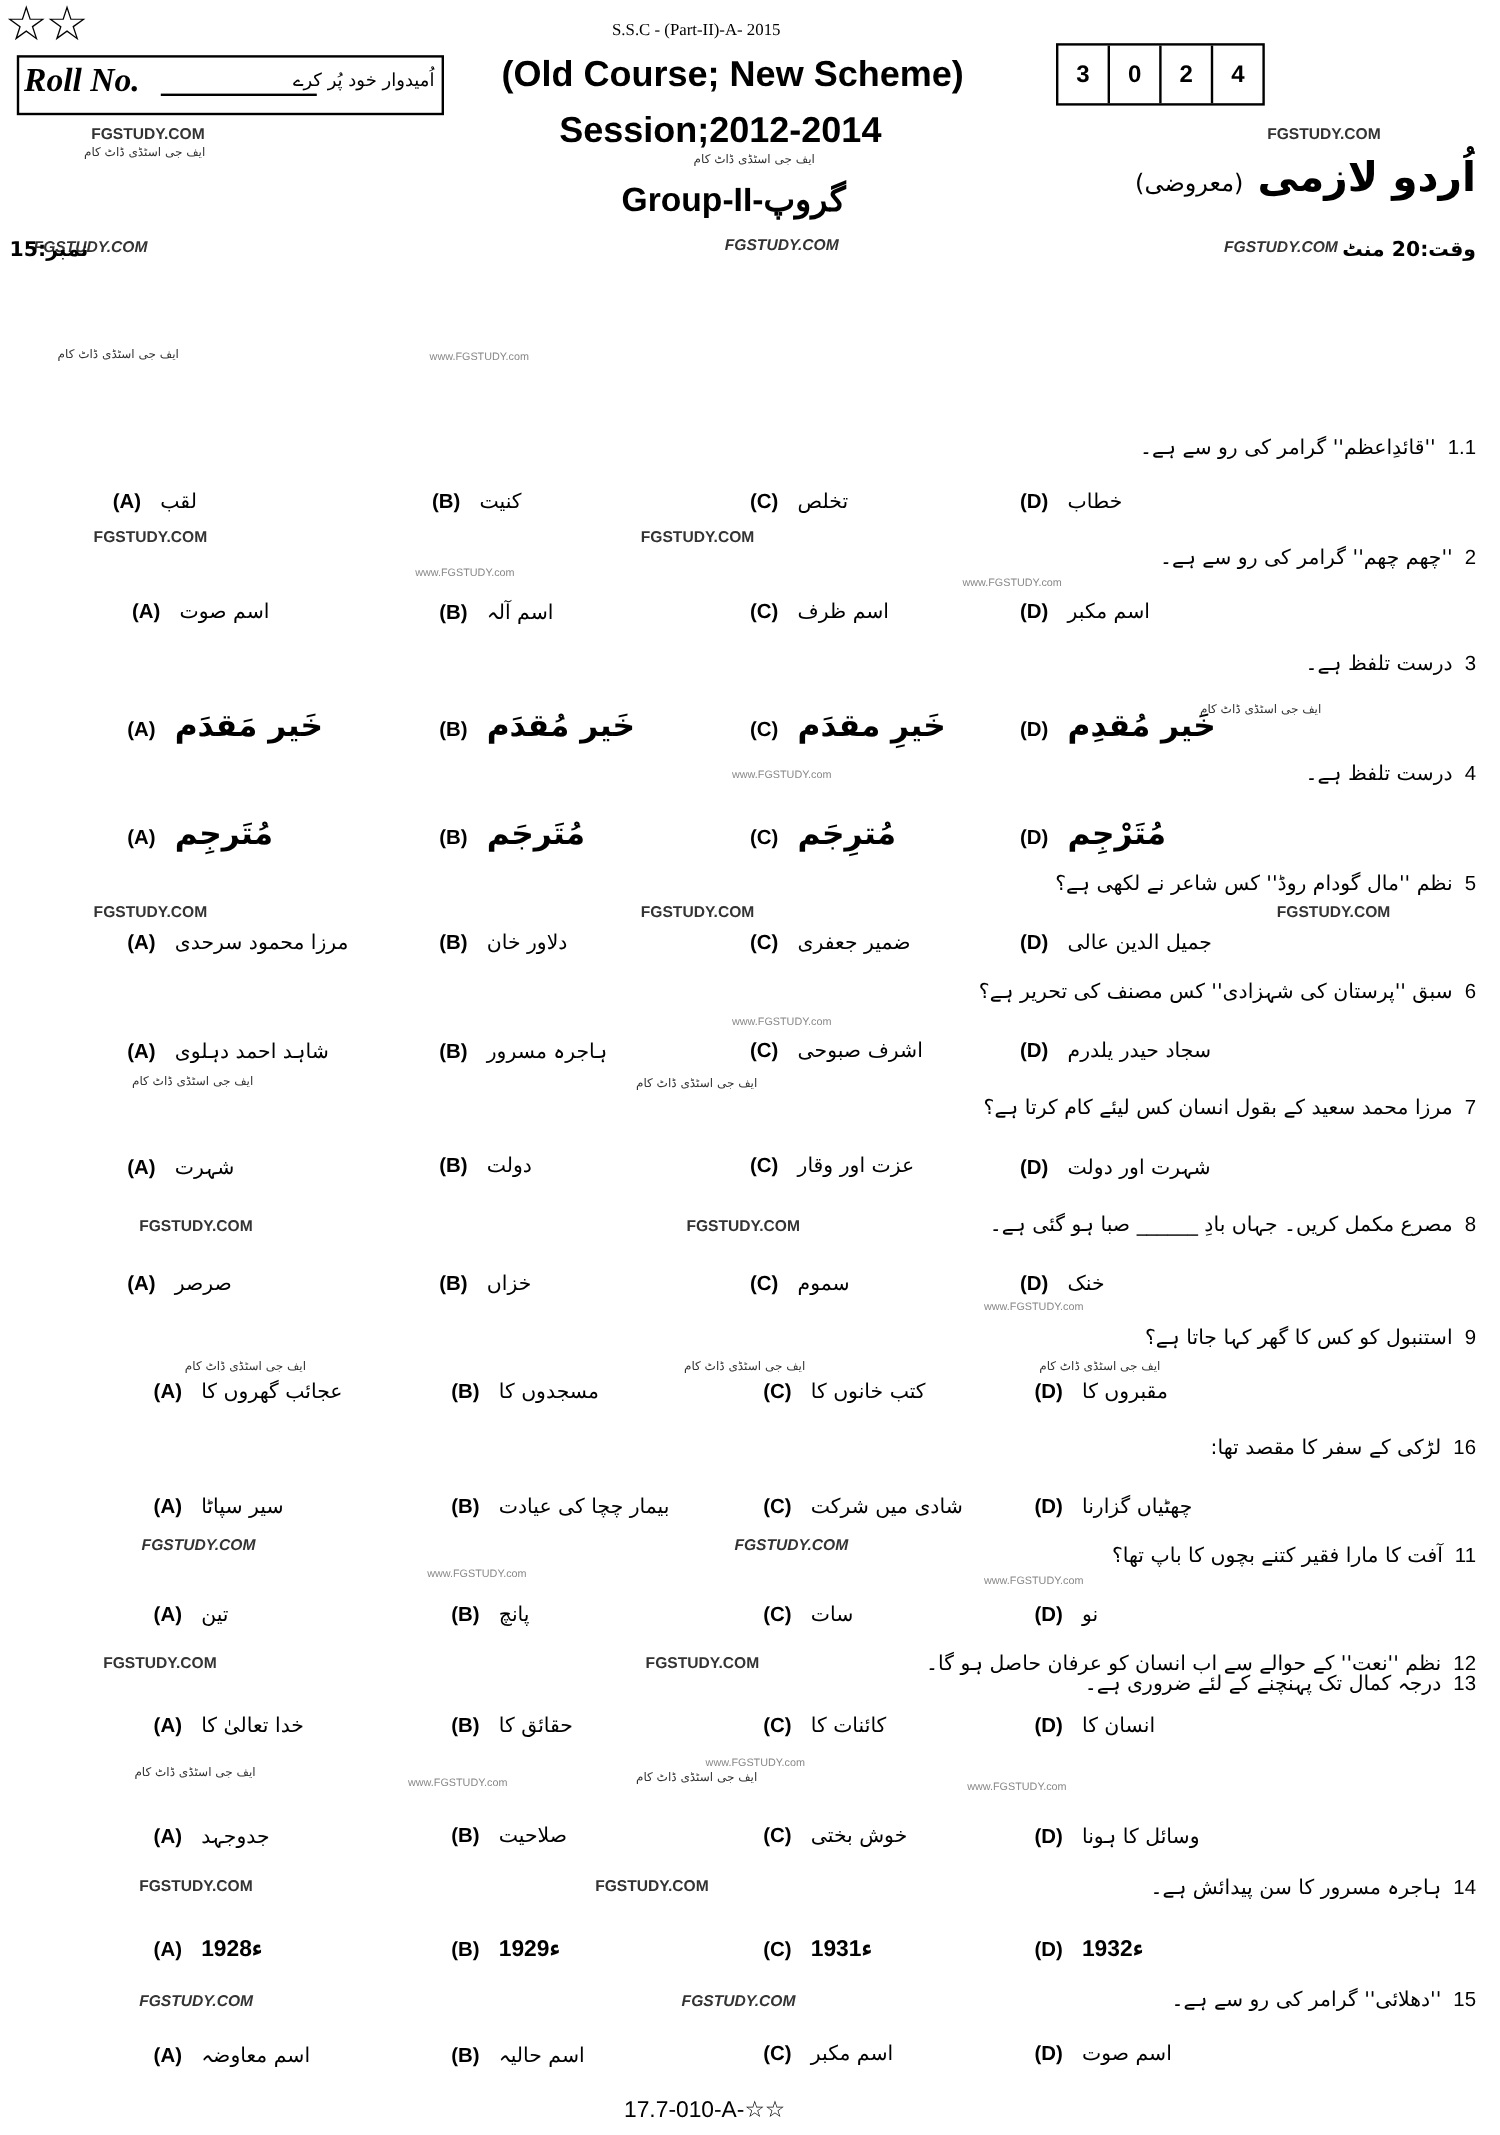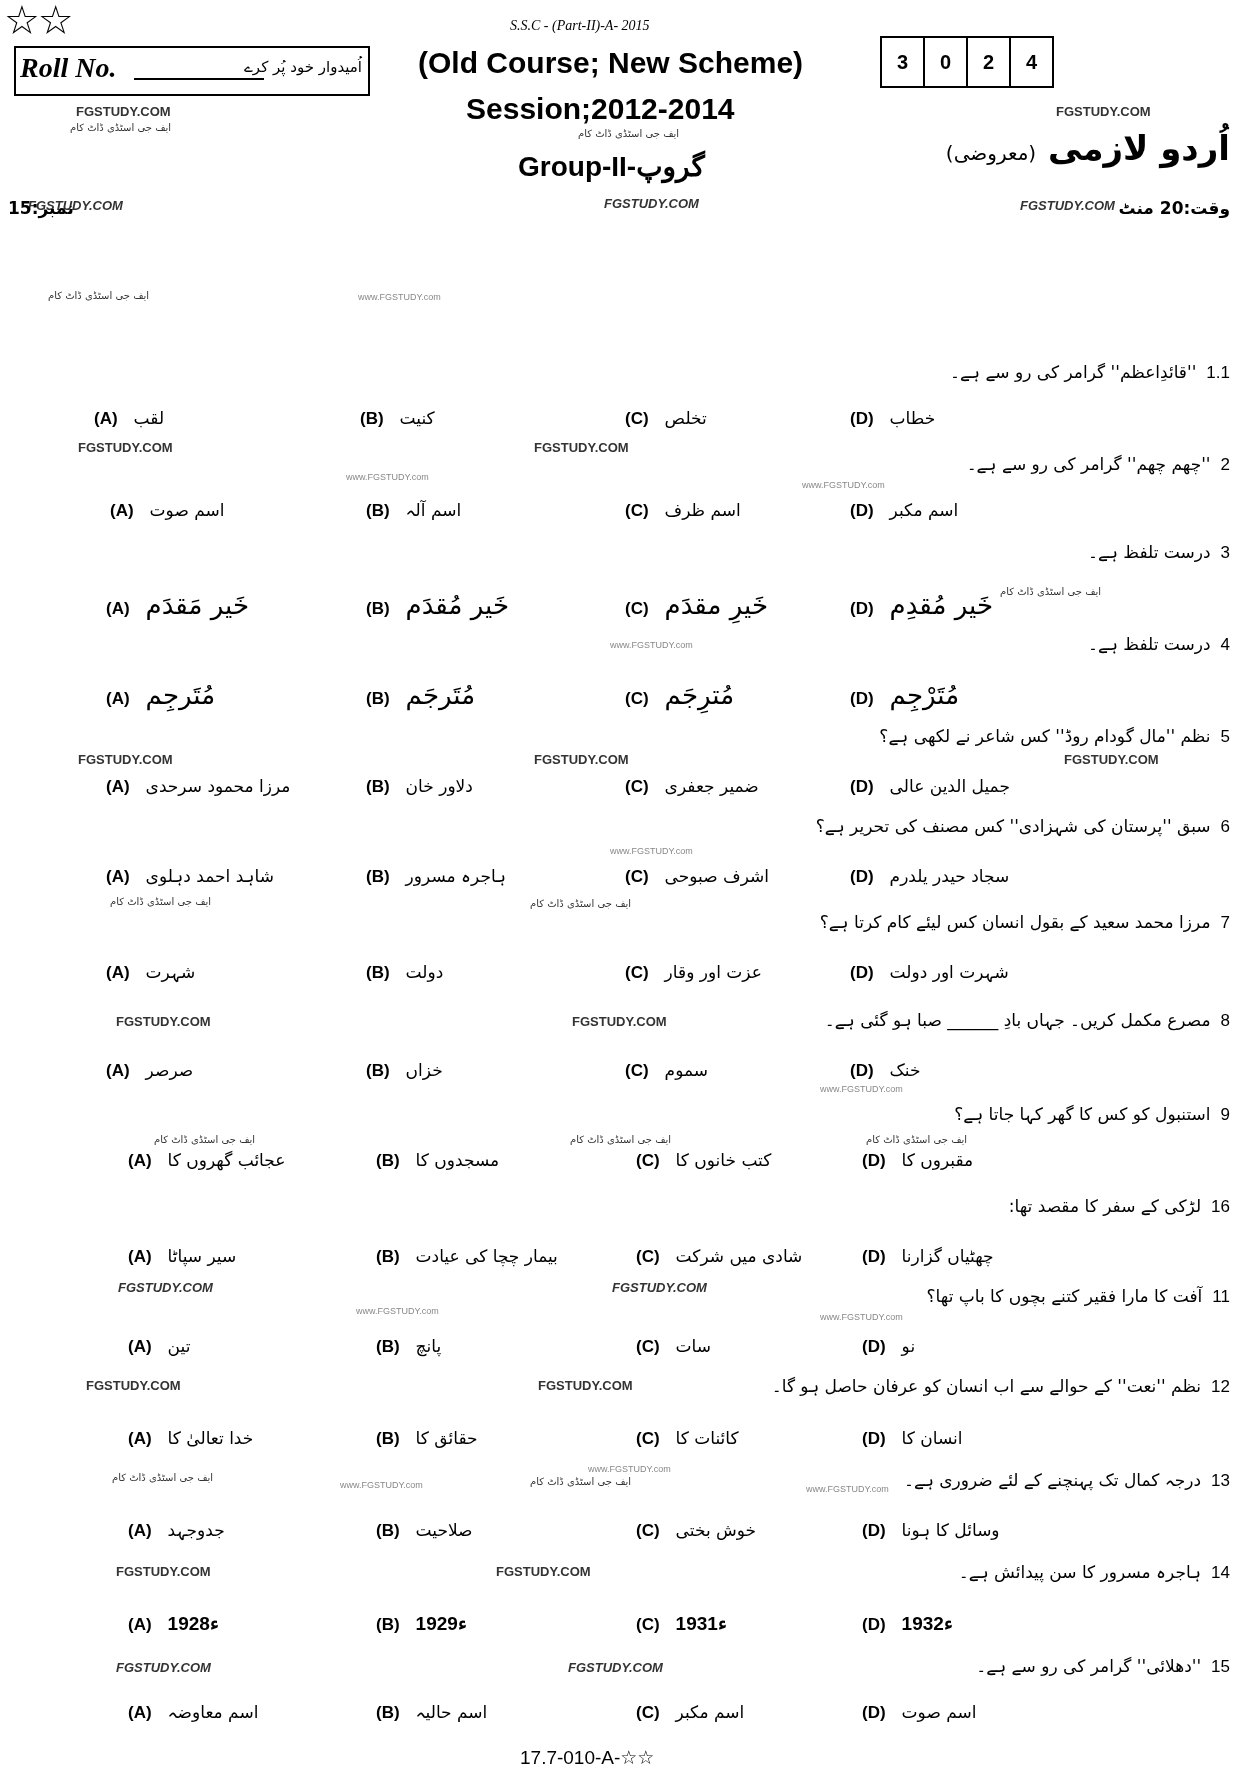--- a/index.html
+++ b/index.html
@@ -9,41 +9,41 @@
   .stars { left: 4px; top: 0px; font-size: 40px; line-height: 40px; letter-spacing: -2px; }
   .rollbox { left: 14px; top: 46px; width: 356px; height: 50px; border: 2px solid #000; box-sizing: border-box; }
   .roll-label { position: absolute; left: 4px; top: 4px; font-family: "Liberation Serif", serif;
                 font-style: italic; font-weight: bold; font-size: 28px; }
   .roll-line { position: absolute; left: 118px; top: 30px; width: 130px; border-bottom: 2px solid #000; }
   .roll-urdu { position: absolute; right: 6px; top: 10px; font-size: 15px; direction: rtl; }
   .wm { font-family: "Liberation Sans", sans-serif; font-weight: bold; font-size: 13px; color: #333; }
   .wm-i { font-style: italic; }
   .wm-small { font-family: "Liberation Sans", sans-serif; font-size: 9px; color: #888; }
   .wm-urdu { font-size: 10px; color: #333; direction: rtl; }
-  .ssc { left: 510px; top: 18px; font-family: "Liberation Serif", serif; font-style: italic; font-size: 14px; }
+  .ssc { left: 510px; top: 18px; font-family: "Liberation Serif", serif; font-size: 14px; }
   .title1 { left: 418px; top: 46px; font-family: "Liberation Sans", sans-serif; font-weight: bold; font-size: 30px; }
   .title2 { left: 466px; top: 92px; font-family: "Liberation Sans", sans-serif; font-weight: bold; font-size: 30px; }
   .title3 { left: 518px; top: 150px; font-family: "Liberation Sans", sans-serif; font-weight: bold; font-size: 28px; }
   .paper-code { left: 880px; top: 36px; height: 52px; display: flex; border: 2px solid #000; box-sizing: border-box; }
   .pc-label { width: 188px; display: flex; align-items: center; justify-content: center;
               font-family: "Liberation Sans", sans-serif; font-weight: bold; font-size: 21px; border-right: 2px solid #000; }
   .pc-digit { width: 41px; display: flex; align-items: center; justify-content: center;
               font-family: "Liberation Sans", sans-serif; font-weight: bold; font-size: 20px; border-right: 2px solid #000; }
   .pc-digit:last-child { border-right: none; }
   .subject { right: 20px; top: 128px; font-size: 34px; font-weight: bold; direction: rtl; }
   .subject small { font-size: 20px; font-weight: normal; }
   .time { right: 20px; top: 198px; font-size: 17px; font-weight: bold; direction: rtl; }
   .marks { left: 8px; top: 198px; font-size: 17px; font-weight: bold; direction: rtl; }
   .note { right: 18px; top: 252px; width: 1220px; font-size: 15px; line-height: 24px; direction: rtl; text-align: right; font-weight: bold; }
   .q { right: 20px; font-size: 17px; direction: rtl; text-align: right; white-space: nowrap; }
   .q .qn { font-family: "Liberation Sans", sans-serif; font-size: 17px; margin-left: 10px; }
   .opt { display: flex; align-items: baseline; gap: 16px; white-space: nowrap; }
   .opt .lbl { font-family: "Liberation Sans", sans-serif; font-weight: bold; font-size: 17px; }
   .opt .txt { font-size: 17px; direction: rtl; }
-  .opt .txt.big { font-size: 26px; font-weight: normal; }
+  .opt .txt.big { font-size: 26px; font-weight: bold; }
   .opt .txt.num { font-family: "Liberation Sans", sans-serif; direction: ltr; font-size: 19px; font-weight: bold; }
   .footer-code { left: 520px; top: 1746px; font-family: "Liberation Sans", sans-serif; font-size: 19px; }
 </style>
 </head>
 <body>
 
 <div class="abs stars">☆☆</div>
 
 <div class="abs rollbox">
   <span class="roll-label">Roll No.</span>
@@ -319,21 +319,21 @@
 <div class="abs opt" style="left:862px;top:1428px;">
     <span class="lbl">(D)</span>
     <span class="txt">انسان کا</span>
   </div>
 
 <div class="abs wm-urdu" style="left:112px;top:1472px;">ایف جی اسٹڈی ڈاٹ کام</div>
 <div class="abs wm-small" style="left:340px;top:1480px;">www.FGSTUDY.com</div>
 <div class="abs wm-small" style="left:588px;top:1464px;">www.FGSTUDY.com</div>
 <div class="abs wm-urdu" style="left:530px;top:1476px;">ایف جی اسٹڈی ڈاٹ کام</div>
 <div class="abs wm-small" style="left:806px;top:1484px;">www.FGSTUDY.com</div>
-<div class="abs q" style="top:1470px;"><span class="qn">13</span><span>درجہ کمال تک پہنچنے کے لئے ضروری ہے۔</span></div>
+<div class="abs q" style="top:1392px;"><span class="qn">13</span><span>درجہ کمال تک پہنچنے کے لئے ضروری ہے۔</span></div>
 <div class="abs opt" style="left:128px;top:1520px;">
     <span class="lbl">(A)</span>
     <span class="txt">جدوجہد</span>
   </div>
 <div class="abs opt" style="left:376px;top:1520px;">
     <span class="lbl">(B)</span>
     <span class="txt">صلاحیت</span>
   </div>
 <div class="abs opt" style="left:636px;top:1520px;">
     <span class="lbl">(C)</span>

